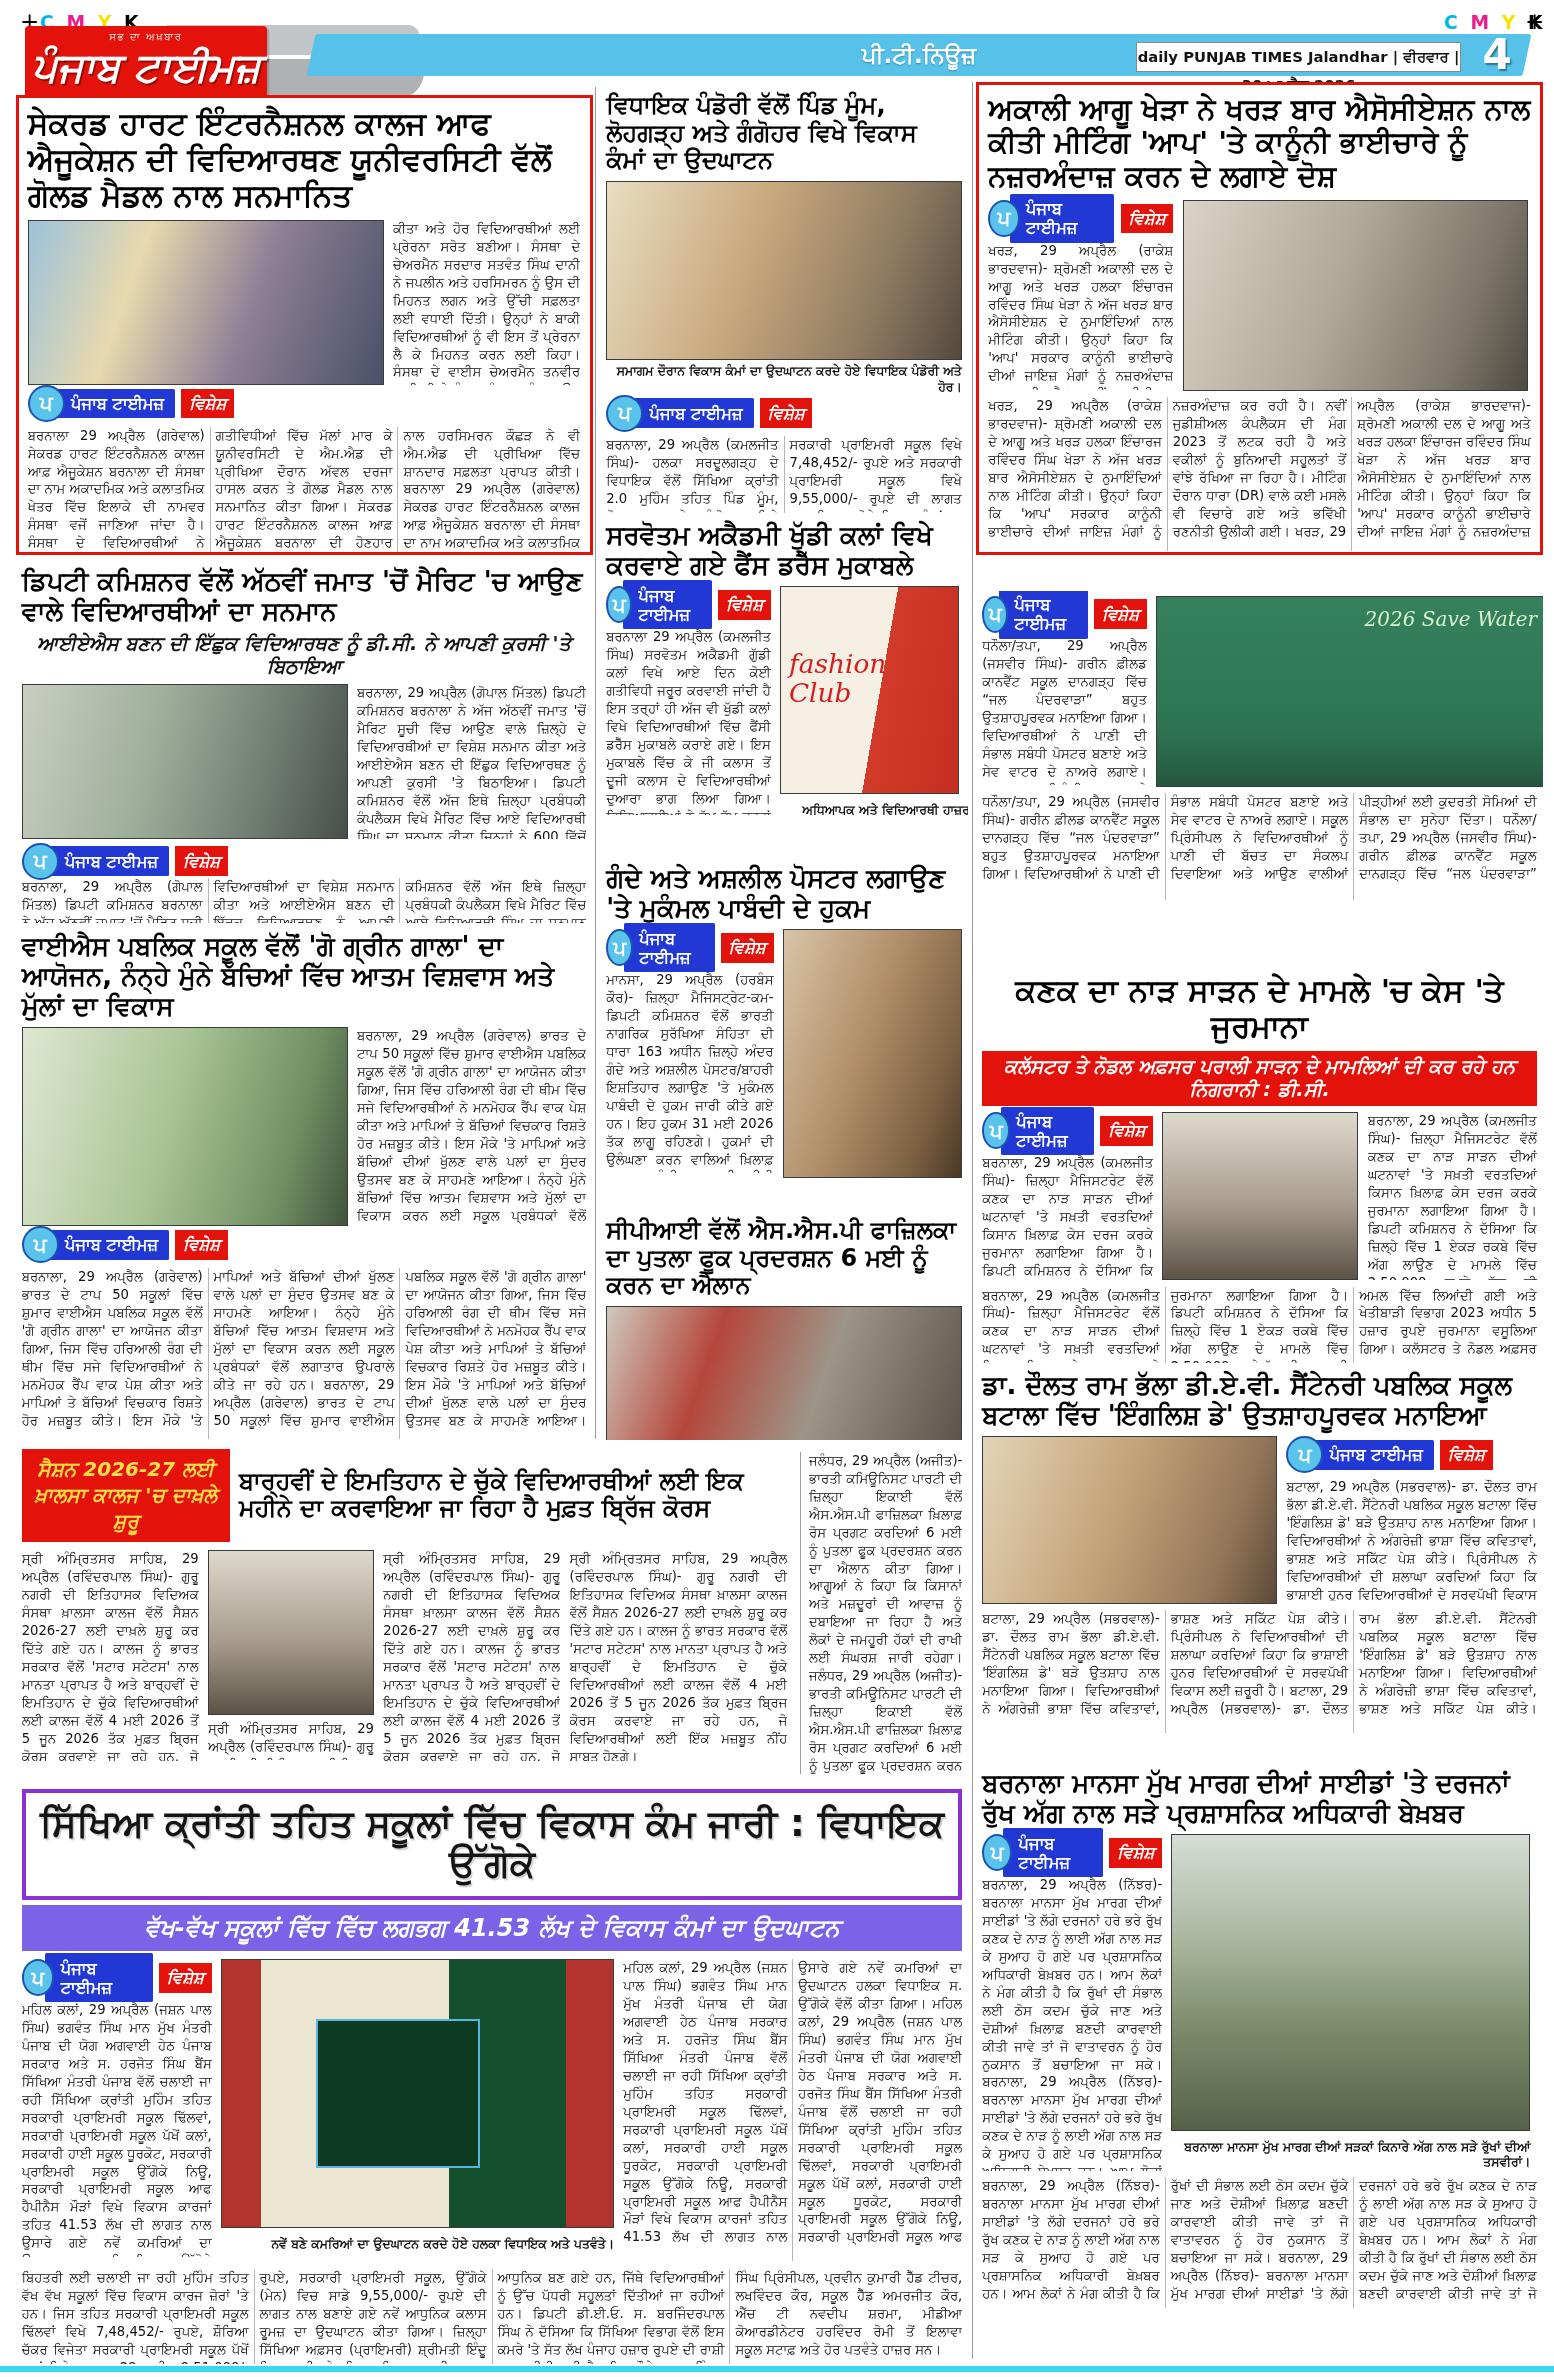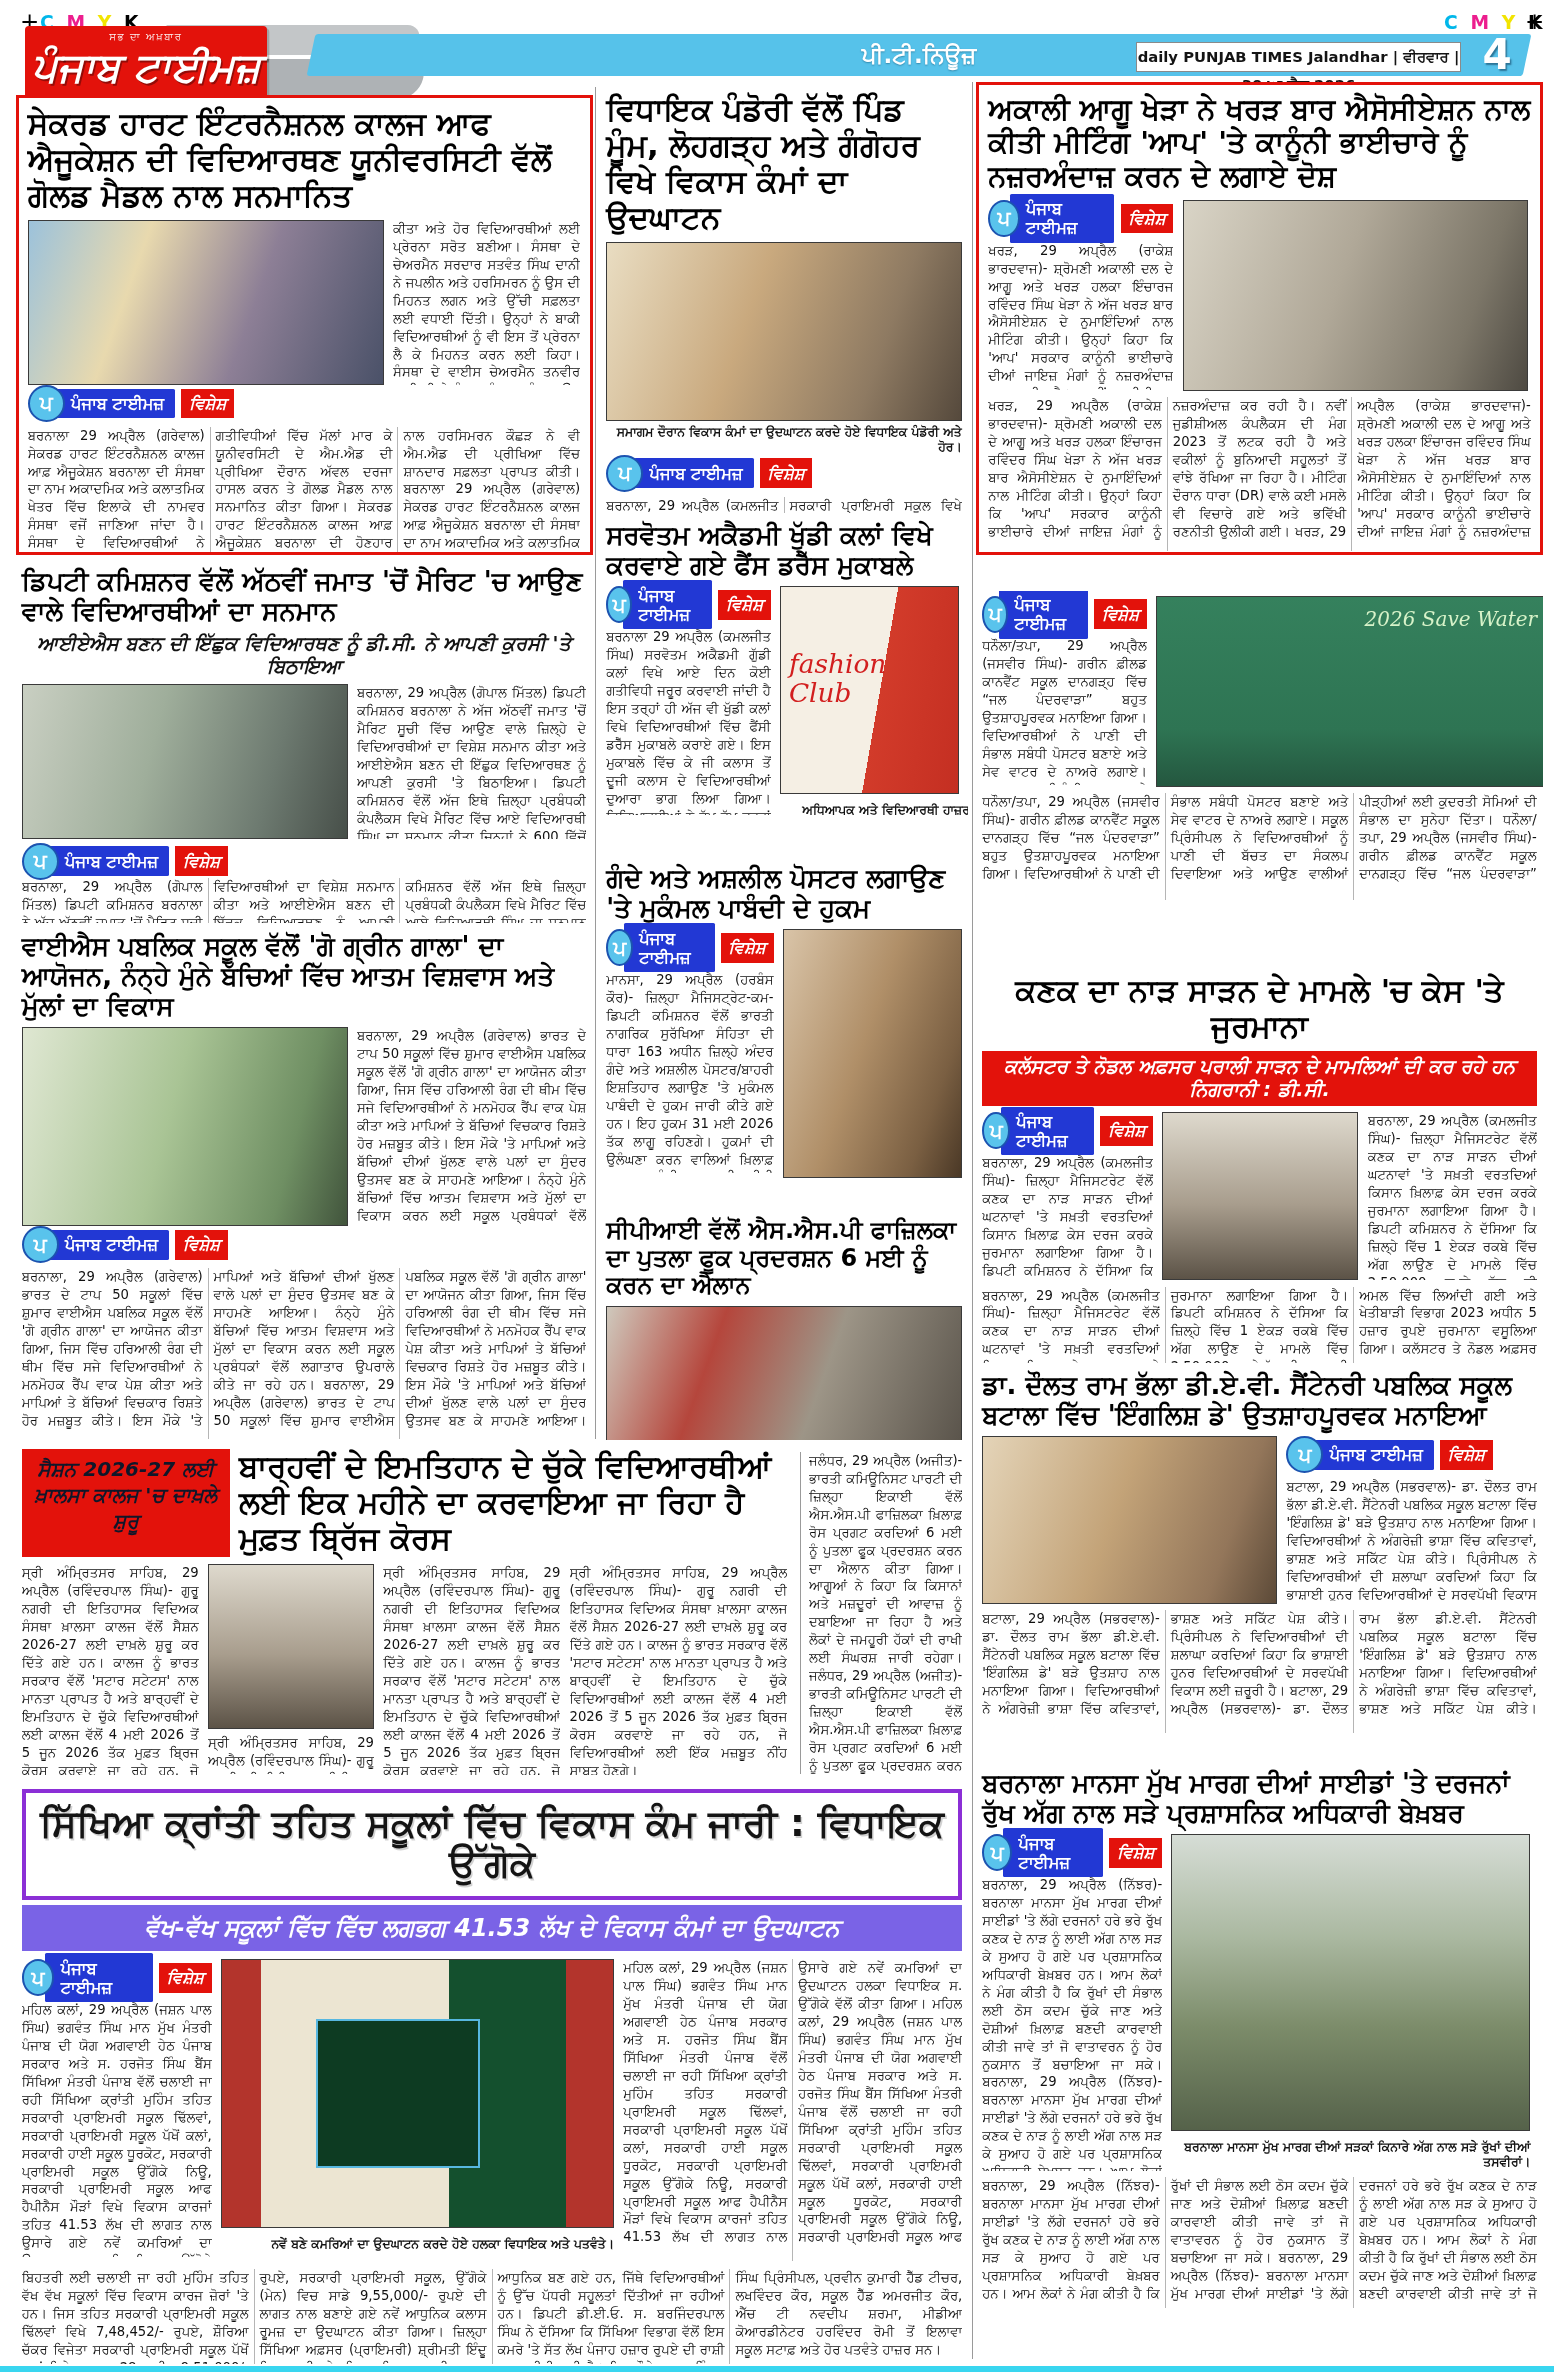--- a/index.html
+++ b/index.html
@@ -25,21 +25,21 @@
   .logotxt{font-size:40px;font-weight:bold;font-style:italic;line-height:48px;
            text-shadow:1.6px 1.6px 0 rgba(0,0,0,.35);}
   .datebox{position:absolute;left:1136px;top:42px;width:325px;height:29.5px;background:#fff;
            border:0.8px solid #8a8a8a;text-align:center;font-size:14.8px;font-weight:bold;line-height:28px;}
   .pagenum{position:absolute;left:1470px;top:29.5px;width:54px;height:50px;color:#fff;
            font-size:42px;font-weight:bold;text-align:center;line-height:50px;
            text-shadow:1.6px 1.6px 1.6px rgba(0,40,70,.5);}
   
   .art{position:absolute;overflow:hidden;background:#fff;padding:4.7px 6.2px;}
   .redframe{border:3.9px solid #e3120b;padding:7.8px 9.3px;}
-  .hl{margin:0 0 6.2px 0;font-weight:bold;line-height:1.16;color:#000;letter-spacing:0;}.h40{font-size:31px}.h38{font-size:29px}.h36{font-size:31px}
+  .hl{margin:0 0 6.2px 0;font-weight:bold;line-height:1.16;color:#000;letter-spacing:0;}.h40{font-size:31px}.h38{font-size:29px}.h36{font-size:24px}
   .h34{font-size:26px}.h32{font-size:24px}.h30{font-size:22.5px}
   .subhead-i{font-style:italic;font-size:19.4px;font-weight:bold;text-align:center;margin:1.6px 0 6.2px 0;}
   .subbar-red{background:#e3120b;color:#fff;font-style:italic;font-size:19.4px;font-weight:bold;
               text-align:center;padding:4.7px 3.1px;margin:1.6px 0 6.2px 0;}
   .row{display:flex;gap:9.3px;align-items:flex-start;}
   .body{font-size:13.2px;line-height:1.36;text-align:justify;color:#101010;overflow:hidden;}
   .cols2{column-count:2;column-gap:11px;column-rule:0.8px solid #b5b5b5;}
   .cols3{column-count:3;column-gap:11px;column-rule:0.8px solid #b5b5b5;}
   .cols4{column-count:4;column-gap:11px;column-rule:0.8px solid #b5b5b5;}
   .caption{font-size:12.4px;font-weight:bold;text-align:right;margin-top:3.1px;line-height:1.25;}
@@ -273,21 +273,21 @@
         </div>
         <div class="body" style="height:123px">ਬਟਾਲਾ, 29 ਅਪ੍ਰੈਲ (ਸਭਰਵਾਲ)- ਡਾ. ਦੌਲਤ ਰਾਮ ਭੱਲਾ ਡੀ.ਏ.ਵੀ. ਸੈਂਟੇਨਰੀ ਪਬਲਿਕ ਸਕੂਲ ਬਟਾਲਾ ਵਿੱਚ 'ਇੰਗਲਿਸ਼ ਡੇ' ਬੜੇ ਉਤਸ਼ਾਹ ਨਾਲ ਮਨਾਇਆ ਗਿਆ। ਵਿਦਿਆਰਥੀਆਂ ਨੇ ਅੰਗਰੇਜ਼ੀ ਭਾਸ਼ਾ ਵਿੱਚ ਕਵਿਤਾਵਾਂ, ਭਾਸ਼ਣ ਅਤੇ ਸਕਿੱਟ ਪੇਸ਼ ਕੀਤੇ। ਪ੍ਰਿੰਸੀਪਲ ਨੇ ਵਿਦਿਆਰਥੀਆਂ ਦੀ ਸ਼ਲਾਘਾ ਕਰਦਿਆਂ ਕਿਹਾ ਕਿ ਭਾਸ਼ਾਈ ਹੁਨਰ ਵਿਦਿਆਰਥੀਆਂ ਦੇ ਸਰਵਪੱਖੀ ਵਿਕਾਸ ਲਈ ਜ਼ਰੂਰੀ ਹੈ।</div>
       </div>
     </div>
     <div class="body cols3" style="height:123px;margin-top:6.2px">ਬਟਾਲਾ, 29 ਅਪ੍ਰੈਲ (ਸਭਰਵਾਲ)- ਡਾ. ਦੌਲਤ ਰਾਮ ਭੱਲਾ ਡੀ.ਏ.ਵੀ. ਸੈਂਟੇਨਰੀ ਪਬਲਿਕ ਸਕੂਲ ਬਟਾਲਾ ਵਿੱਚ 'ਇੰਗਲਿਸ਼ ਡੇ' ਬੜੇ ਉਤਸ਼ਾਹ ਨਾਲ ਮਨਾਇਆ ਗਿਆ। ਵਿਦਿਆਰਥੀਆਂ ਨੇ ਅੰਗਰੇਜ਼ੀ ਭਾਸ਼ਾ ਵਿੱਚ ਕਵਿਤਾਵਾਂ, ਭਾਸ਼ਣ ਅਤੇ ਸਕਿੱਟ ਪੇਸ਼ ਕੀਤੇ। ਪ੍ਰਿੰਸੀਪਲ ਨੇ ਵਿਦਿਆਰਥੀਆਂ ਦੀ ਸ਼ਲਾਘਾ ਕਰਦਿਆਂ ਕਿਹਾ ਕਿ ਭਾਸ਼ਾਈ ਹੁਨਰ ਵਿਦਿਆਰਥੀਆਂ ਦੇ ਸਰਵਪੱਖੀ ਵਿਕਾਸ ਲਈ ਜ਼ਰੂਰੀ ਹੈ। ਬਟਾਲਾ, 29 ਅਪ੍ਰੈਲ (ਸਭਰਵਾਲ)- ਡਾ. ਦੌਲਤ ਰਾਮ ਭੱਲਾ ਡੀ.ਏ.ਵੀ. ਸੈਂਟੇਨਰੀ ਪਬਲਿਕ ਸਕੂਲ ਬਟਾਲਾ ਵਿੱਚ 'ਇੰਗਲਿਸ਼ ਡੇ' ਬੜੇ ਉਤਸ਼ਾਹ ਨਾਲ ਮਨਾਇਆ ਗਿਆ। ਵਿਦਿਆਰਥੀਆਂ ਨੇ ਅੰਗਰੇਜ਼ੀ ਭਾਸ਼ਾ ਵਿੱਚ ਕਵਿਤਾਵਾਂ, ਭਾਸ਼ਣ ਅਤੇ ਸਕਿੱਟ ਪੇਸ਼ ਕੀਤੇ। ਪ੍ਰਿੰਸੀਪਲ ਨੇ ਵਿਦਿਆਰਥੀਆਂ ਦੀ ਸ਼ਲਾਘਾ ਕਰਦਿਆਂ ਕਿਹਾ ਕਿ ਭਾਸ਼ਾਈ ਹੁਨਰ ਵਿਦਿਆਰਥੀਆਂ ਦੇ ਸਰਵਪੱਖੀ ਵਿਕਾਸ ਲਈ ਜ਼ਰੂਰੀ ਹੈ।</div>
   </section>
 
   <section class="art" style="left:15.5px;top:1444px;width:953px;height:336px">
     <div style="margin-right:175px">
       <div class="row" style="align-items:stretch">
-        <div style="flex:none;width:208px;background:#e3120b;color:#0f172a;font-style:italic;font-weight:bold;font-size:20px;text-align:center;padding:7.8px 4.7px;line-height:1.3">ਸੈਸ਼ਨ 2026-27 ਲਈ ਖ਼ਾਲਸਾ ਕਾਲਜ 'ਚ ਦਾਖ਼ਲੇ ਸ਼ੁਰੂ</div>
+        <div style="flex:none;width:208px;background:#e3120b;color:#fde047;font-style:italic;font-weight:bold;font-size:20px;text-align:center;padding:7.8px 4.7px;line-height:1.3">ਸੈਸ਼ਨ 2026-27 ਲਈ ਖ਼ਾਲਸਾ ਕਾਲਜ 'ਚ ਦਾਖ਼ਲੇ ਸ਼ੁਰੂ</div>
         <h2 class="hl h36" style="flex:1;margin:0;align-self:center">ਬਾਰ੍ਹਵੀਂ ਦੇ ਇਮਤਿਹਾਨ ਦੇ ਚੁੱਕੇ ਵਿਦਿਆਰਥੀਆਂ ਲਈ ਇਕ ਮਹੀਨੇ ਦਾ ਕਰਵਾਇਆ ਜਾ ਰਿਹਾ ਹੈ ਮੁਫ਼ਤ ਬ੍ਰਿੱਜ ਕੋਰਸ</h2>
       </div>
       <div class="row" style="margin-top:7.8px">
         <div class="body" style="width:177px;height:211px">ਸ੍ਰੀ ਅੰਮ੍ਰਿਤਸਰ ਸਾਹਿਬ, 29 ਅਪ੍ਰੈਲ (ਰਵਿੰਦਰਪਾਲ ਸਿੰਘ)- ਗੁਰੂ ਨਗਰੀ ਦੀ ਇਤਿਹਾਸਕ ਵਿਦਿਅਕ ਸੰਸਥਾ ਖ਼ਾਲਸਾ ਕਾਲਜ ਵੱਲੋਂ ਸੈਸ਼ਨ 2026-27 ਲਈ ਦਾਖ਼ਲੇ ਸ਼ੁਰੂ ਕਰ ਦਿੱਤੇ ਗਏ ਹਨ। ਕਾਲਜ ਨੂੰ ਭਾਰਤ ਸਰਕਾਰ ਵੱਲੋਂ 'ਸਟਾਰ ਸਟੇਟਸ' ਨਾਲ ਮਾਨਤਾ ਪ੍ਰਾਪਤ ਹੈ ਅਤੇ ਬਾਰ੍ਹਵੀਂ ਦੇ ਇਮਤਿਹਾਨ ਦੇ ਚੁੱਕੇ ਵਿਦਿਆਰਥੀਆਂ ਲਈ ਕਾਲਜ ਵੱਲੋਂ 4 ਮਈ 2026 ਤੋਂ 5 ਜੂਨ 2026 ਤੱਕ ਮੁਫ਼ਤ ਬ੍ਰਿਜ ਕੋਰਸ ਕਰਵਾਏ ਜਾ ਰਹੇ ਹਨ, ਜੋ ਵਿਦਿਆਰਥੀਆਂ ਲਈ ਇੱਕ ਮਜ਼ਬੂਤ ਨੀਂਹ ਸਾਬਤ ਹੋਣਗੇ।</div>
         <div class="pcol" style="width:166px">
           <div class="photo p-portrait" style="width:166px;height:165px"></div>
           <div class="body" style="height:40px">ਸ੍ਰੀ ਅੰਮ੍ਰਿਤਸਰ ਸਾਹਿਬ, 29 ਅਪ੍ਰੈਲ (ਰਵਿੰਦਰਪਾਲ ਸਿੰਘ)- ਗੁਰੂ ਨਗਰੀ ਦੀ ਇਤਿਹਾਸਕ ਵਿਦਿਅਕ ਸੰਸਥਾ ਖ਼ਾਲਸਾ ਕਾਲਜ ਵੱਲੋਂ ਸੈਸ਼ਨ 2026-27 ਲਈ ਦਾਖ਼ਲੇ ਸ਼ੁਰੂ ਕਰ ਦਿੱਤੇ ਗਏ ਹਨ। ਕਾਲਜ ਨੂੰ ਭਾਰਤ ਸਰਕਾਰ ਵੱਲੋਂ 'ਸਟਾਰ ਸਟੇਟਸ' ਨਾਲ ਮਾਨਤਾ ਪ੍ਰਾਪਤ ਹੈ ਅਤੇ ਬਾਰ੍ਹਵੀਂ ਦੇ ਇਮਤਿਹਾਨ ਦੇ ਚੁੱਕੇ ਵਿਦਿਆਰਥੀਆਂ ਲਈ ਕਾਲਜ ਵੱਲੋਂ 4 ਮਈ 2026 ਤੋਂ 5 ਜੂਨ 2026 ਤੱਕ ਮੁਫ਼ਤ ਬ੍ਰਿਜ ਕੋਰਸ ਕਰਵਾਏ ਜਾ ਰਹੇ ਹਨ, ਜੋ ਵਿਦਿਆਰਥੀਆਂ ਲਈ ਇੱਕ ਮਜ਼ਬੂਤ ਨੀਂਹ ਸਾਬਤ ਹੋਣਗੇ।</div>
         </div>
         <div class="body" style="width:177px;height:211px">ਸ੍ਰੀ ਅੰਮ੍ਰਿਤਸਰ ਸਾਹਿਬ, 29 ਅਪ੍ਰੈਲ (ਰਵਿੰਦਰਪਾਲ ਸਿੰਘ)- ਗੁਰੂ ਨਗਰੀ ਦੀ ਇਤਿਹਾਸਕ ਵਿਦਿਅਕ ਸੰਸਥਾ ਖ਼ਾਲਸਾ ਕਾਲਜ ਵੱਲੋਂ ਸੈਸ਼ਨ 2026-27 ਲਈ ਦਾਖ਼ਲੇ ਸ਼ੁਰੂ ਕਰ ਦਿੱਤੇ ਗਏ ਹਨ। ਕਾਲਜ ਨੂੰ ਭਾਰਤ ਸਰਕਾਰ ਵੱਲੋਂ 'ਸਟਾਰ ਸਟੇਟਸ' ਨਾਲ ਮਾਨਤਾ ਪ੍ਰਾਪਤ ਹੈ ਅਤੇ ਬਾਰ੍ਹਵੀਂ ਦੇ ਇਮਤਿਹਾਨ ਦੇ ਚੁੱਕੇ ਵਿਦਿਆਰਥੀਆਂ ਲਈ ਕਾਲਜ ਵੱਲੋਂ 4 ਮਈ 2026 ਤੋਂ 5 ਜੂਨ 2026 ਤੱਕ ਮੁਫ਼ਤ ਬ੍ਰਿਜ ਕੋਰਸ ਕਰਵਾਏ ਜਾ ਰਹੇ ਹਨ, ਜੋ ਵਿਦਿਆਰਥੀਆਂ ਲਈ ਇੱਕ ਮਜ਼ਬੂਤ ਨੀਂਹ ਸਾਬਤ ਹੋਣਗੇ।</div>
         <div class="body" style="flex:1;height:211px">ਸ੍ਰੀ ਅੰਮ੍ਰਿਤਸਰ ਸਾਹਿਬ, 29 ਅਪ੍ਰੈਲ (ਰਵਿੰਦਰਪਾਲ ਸਿੰਘ)- ਗੁਰੂ ਨਗਰੀ ਦੀ ਇਤਿਹਾਸਕ ਵਿਦਿਅਕ ਸੰਸਥਾ ਖ਼ਾਲਸਾ ਕਾਲਜ ਵੱਲੋਂ ਸੈਸ਼ਨ 2026-27 ਲਈ ਦਾਖ਼ਲੇ ਸ਼ੁਰੂ ਕਰ ਦਿੱਤੇ ਗਏ ਹਨ। ਕਾਲਜ ਨੂੰ ਭਾਰਤ ਸਰਕਾਰ ਵੱਲੋਂ 'ਸਟਾਰ ਸਟੇਟਸ' ਨਾਲ ਮਾਨਤਾ ਪ੍ਰਾਪਤ ਹੈ ਅਤੇ ਬਾਰ੍ਹਵੀਂ ਦੇ ਇਮਤਿਹਾਨ ਦੇ ਚੁੱਕੇ ਵਿਦਿਆਰਥੀਆਂ ਲਈ ਕਾਲਜ ਵੱਲੋਂ 4 ਮਈ 2026 ਤੋਂ 5 ਜੂਨ 2026 ਤੱਕ ਮੁਫ਼ਤ ਬ੍ਰਿਜ ਕੋਰਸ ਕਰਵਾਏ ਜਾ ਰਹੇ ਹਨ, ਜੋ ਵਿਦਿਆਰਥੀਆਂ ਲਈ ਇੱਕ ਮਜ਼ਬੂਤ ਨੀਂਹ ਸਾਬਤ ਹੋਣਗੇ।</div>

